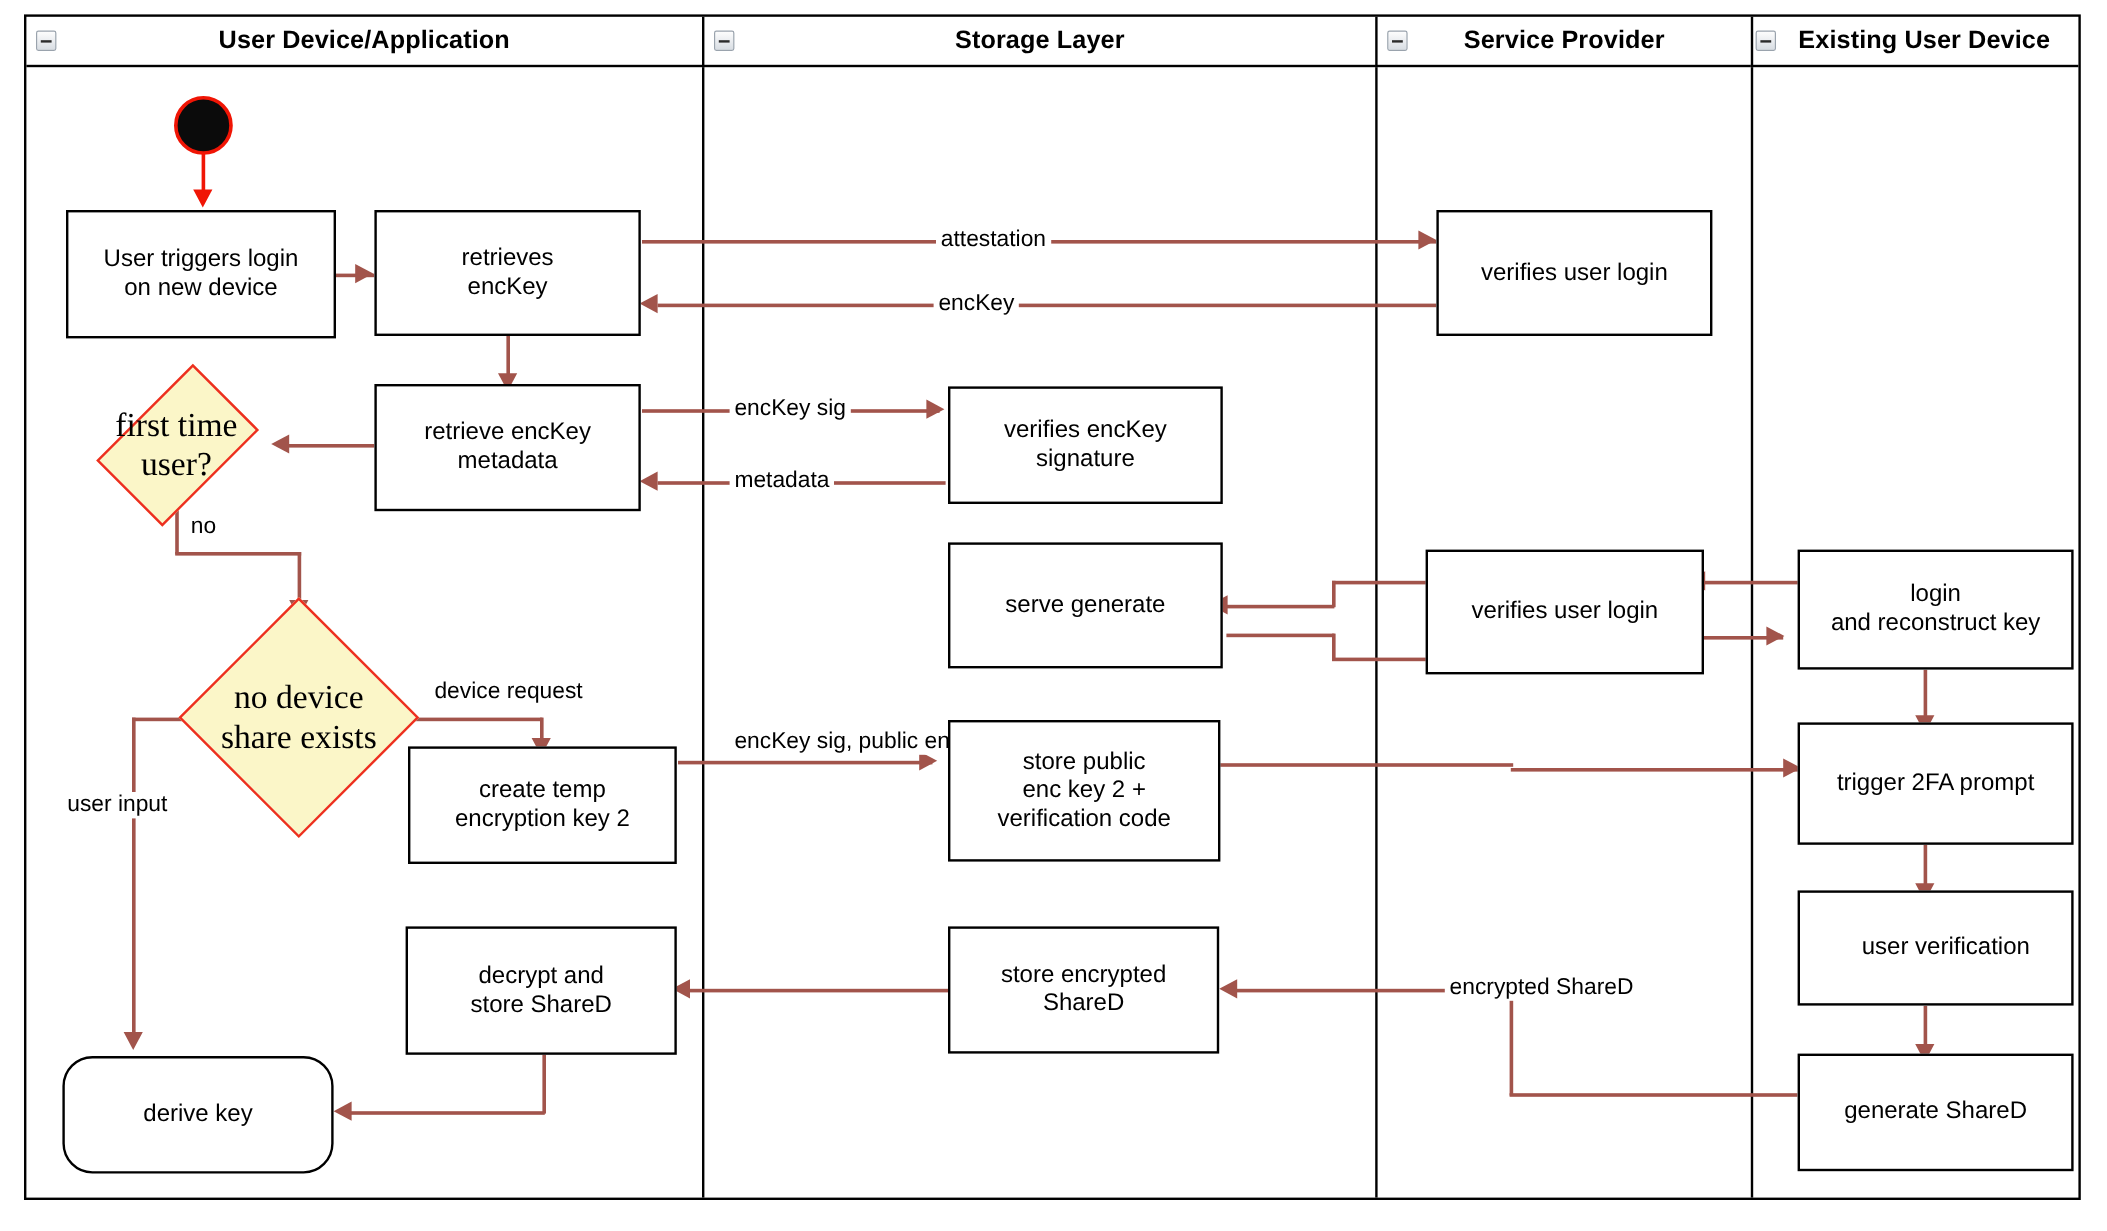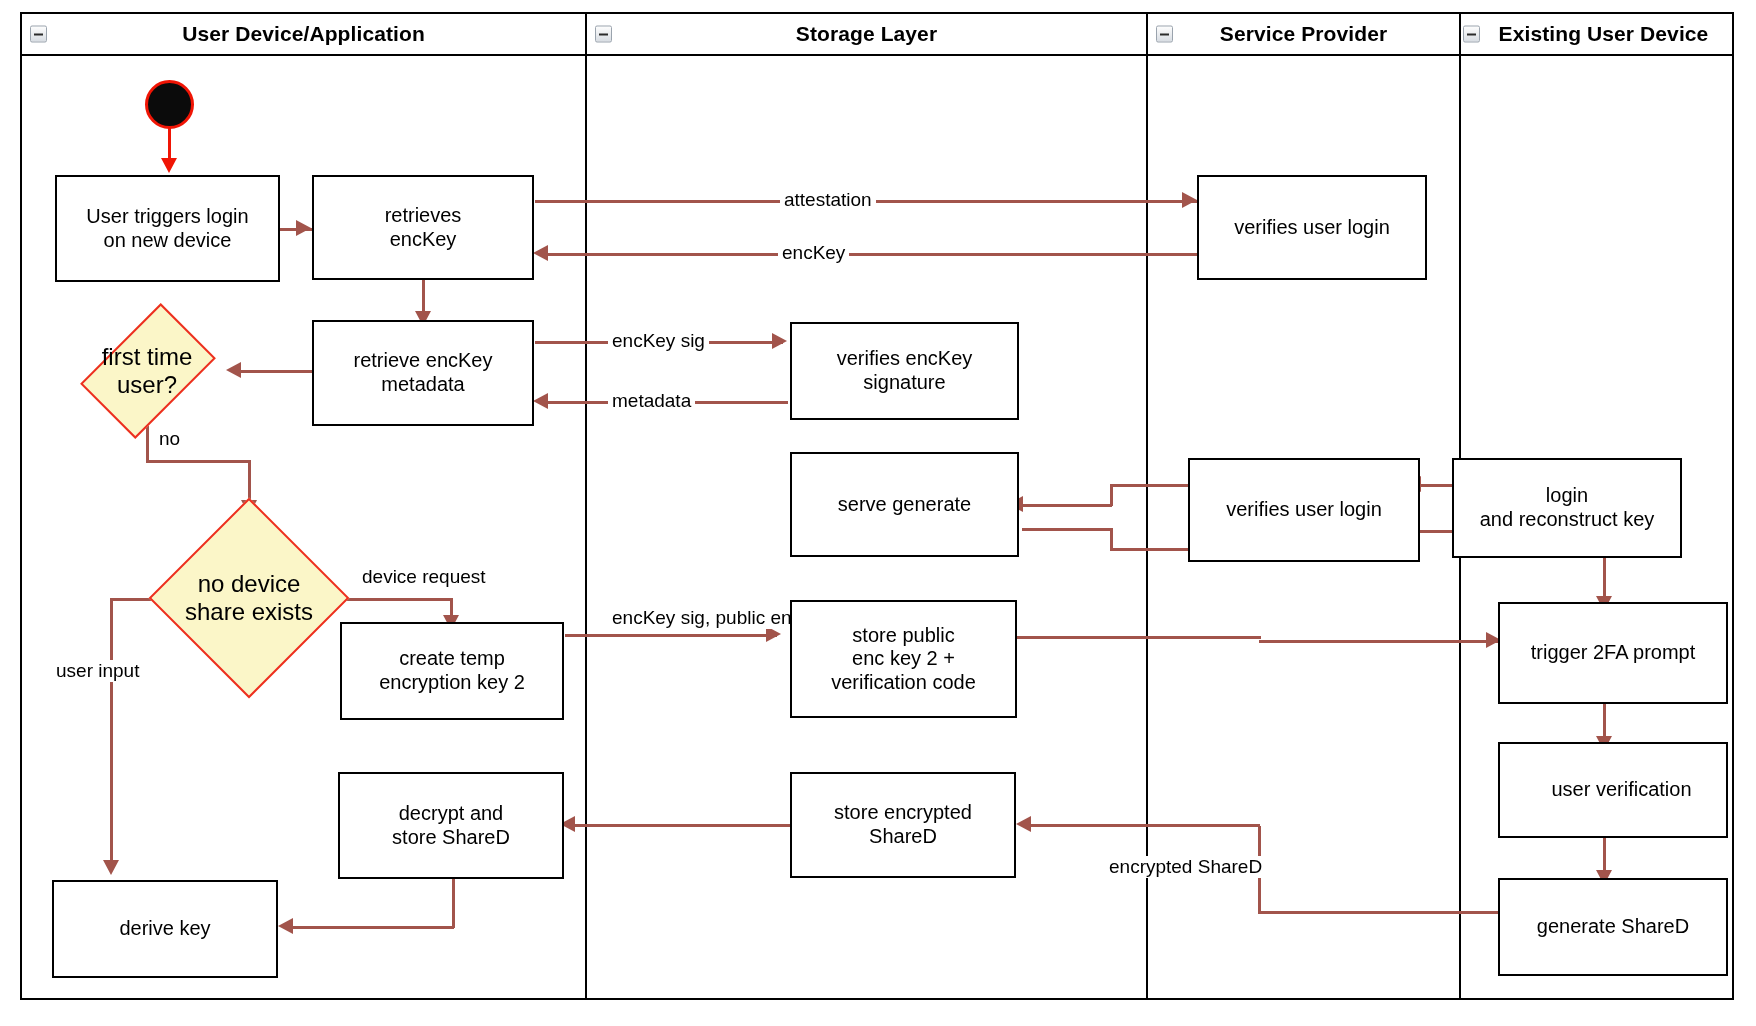--- a/index.html
+++ b/index.html
@@ -23,21 +23,21 @@
   .node{position:absolute;box-sizing:border-box;border:2.5px solid #000;background:#fff;
         display:flex;align-items:center;justify-content:center;text-align:center;
         font-size:20px;color:#000;line-height:1.18;padding:2px 6px;z-index:6;}
   .node span{display:block;}
 
   .decision{position:absolute;z-index:6;}
   .decision .dia{position:absolute;inset:0;background:#fbf6c8;
                  border:2.5px solid #ed2f20;box-sizing:border-box;
                  transform:rotate(45deg);}
   .decision .dtext{position:absolute;inset:0;display:flex;align-items:center;justify-content:center;
-                   text-align:center;font-size:24px;line-height:1.18;color:#000;z-index:2;}
+                   text-align:center;font-size:28px;line-height:1.18;color:#000;z-index:2;font-family:Liberation Serif, serif;}
 
   .start-node{position:absolute;border-radius:50%;background:#0b0b0b;
               border:3px solid #f01505;box-sizing:border-box;z-index:7;}
 
   
   .edge{position:absolute;background:#a2544b;z-index:3;}
   .edge.h{height:2.5px;}
   .edge.v{width:2.5px;}
   .arrow{position:absolute;width:0;height:0;z-index:4;}
   .arrow.r{border-top:8px solid transparent;border-bottom:8px solid transparent;border-left:15px solid #a2544b;}
@@ -158,21 +158,21 @@
   <div class="edge v" style="left:1603px;top:704px;height:38px;"></div>
   <div class="arrow d" style="left:1596px;top:736px;"></div>
 
   <div class="edge v" style="left:1603px;top:838px;height:40px;"></div>
   <div class="arrow d" style="left:1596px;top:870px;"></div>
 
   <div class="edge h" style="left:1258px;top:911px;width:240px;"></div>
   <div class="edge v" style="left:1258px;top:826px;height:87px;"></div>
   <div class="edge h" style="left:1030px;top:824px;width:230px;"></div>
   <div class="arrow l" style="left:1016px;top:816px;"></div>
-  <div class="elabel" style="left:1105px;top:812px;margin-top:44px;">encrypted ShareD</div>
+  <div class="elabel" style="left:1204px;top:812px;">encrypted ShareD</div>
 
   <div class="edge h" style="left:575px;top:824px;width:215px;"></div>
   <div class="arrow l" style="left:560px;top:816px;"></div>
 
   <div class="edge v" style="left:452px;top:878px;height:50px;"></div>
   <div class="edge h" style="left:292px;top:926px;width:162px;"></div>
   <div class="arrow l" style="left:278px;top:918px;"></div>
 
   <div class="start-node" style="left:145px;top:80px;width:49px;height:49px;"></div>
 
@@ -210,21 +210,21 @@
   <div class="node" style="left:340px;top:622px;width:224px;height:98px;flex-direction:column;">
     <span>create temp</span>
     <span>encryption key 2</span>
   </div>
 
   <div class="node" style="left:338px;top:772px;width:226px;height:107px;flex-direction:column;">
     <span>decrypt and</span>
     <span>store ShareD</span>
   </div>
 
-  <div class="node" style="left:52px;top:880px;width:226px;height:98px;">
+  <div class="node" style="left:52px;top:880px;width:226px;height:98px;border-radius:25px;">
     <span>derive key</span>
   </div>
 
   <div class="node" style="left:790px;top:322px;width:229px;height:98px;flex-direction:column;">
     <span>verifies encKey</span>
     <span>signature</span>
   </div>
 
   <div class="node" style="left:790px;top:452px;width:229px;height:105px;">
     <span>serve generate</span>
@@ -242,21 +242,21 @@
   </div>
 
   <div class="node" style="left:1197px;top:175px;width:230px;height:105px;">
     <span>verifies user login</span>
   </div>
 
   <div class="node" style="left:1188px;top:458px;width:232px;height:104px;">
     <span>verifies user login</span>
   </div>
 
-  <div class="node" style="left:1452px;top:458px;width:230px;height:100px;flex-direction:column;">
+  <div class="node" style="left:1498px;top:458px;width:230px;height:100px;flex-direction:column;">
     <span>login</span>
     <span>and reconstruct key</span>
   </div>
 
   <div class="node" style="left:1498px;top:602px;width:230px;height:102px;">
     <span>trigger 2FA prompt</span>
   </div>
 
   <div class="node" style="left:1498px;top:742px;width:230px;height:96px;padding-left:23px;">
     <span>user verification</span>

